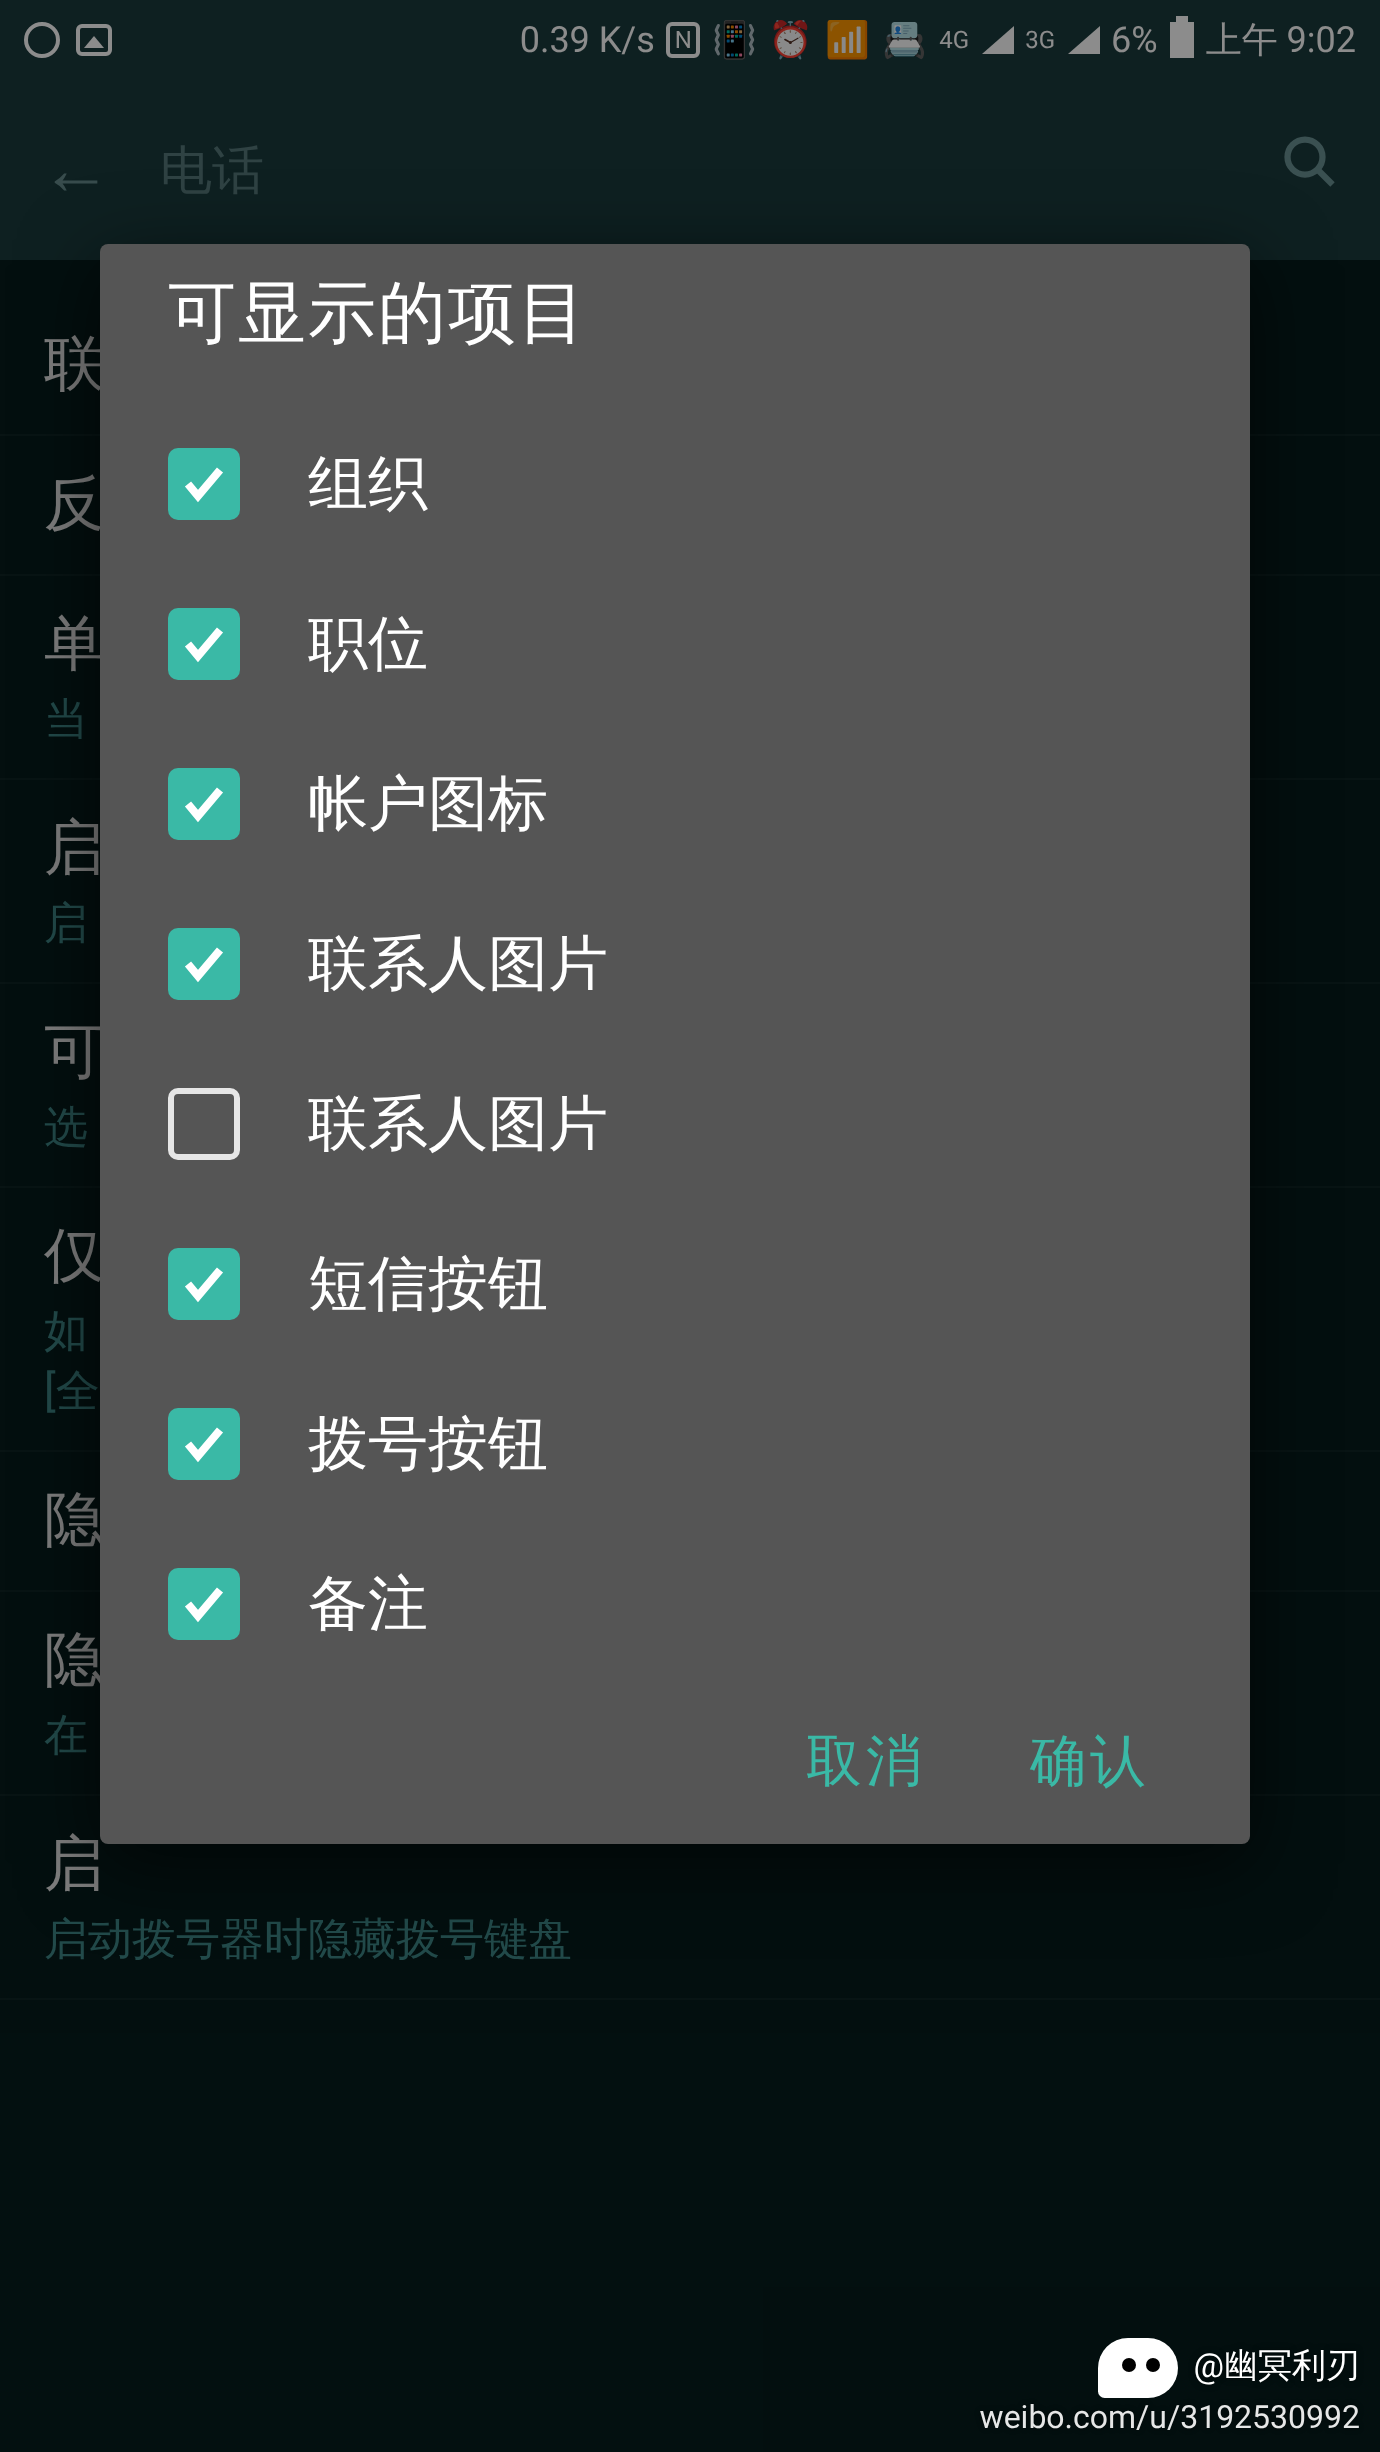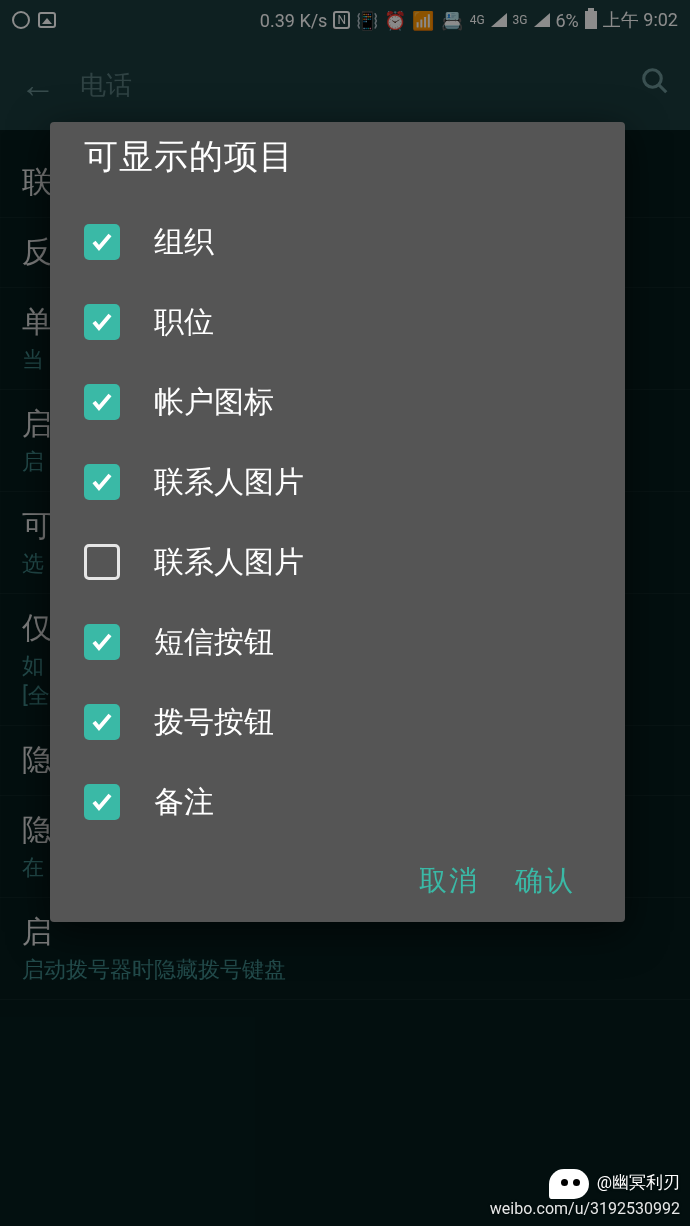--- a/index.html
+++ b/index.html
@@ -83,21 +83,21 @@
     flex-shrink: 0;
   }
   .chk.on { background: #3ab9a6; }
   .chk.off { border: 3px solid #e6e6e6; background: transparent; }
   .chk.on svg { width: 24px; height: 24px; stroke: #fff; stroke-width: 4; fill: none; }
   .opt-label { font-size: 30px; color: #fff; }
 
   .dialog-actions {
     display: flex;
     justify-content: flex-end;
-    gap: 36px;
+    gap: 52px;
     padding: 20px 16px 8px 0;
   }
   .dlg-btn { font-size: 28px; color: #3ab9a6; background: none; border: none; letter-spacing: 2px; }
 
   .watermark {
     position: absolute;
     bottom: 8px;
     right: 10px;
     color: #fff;
     font-size: 20px;

